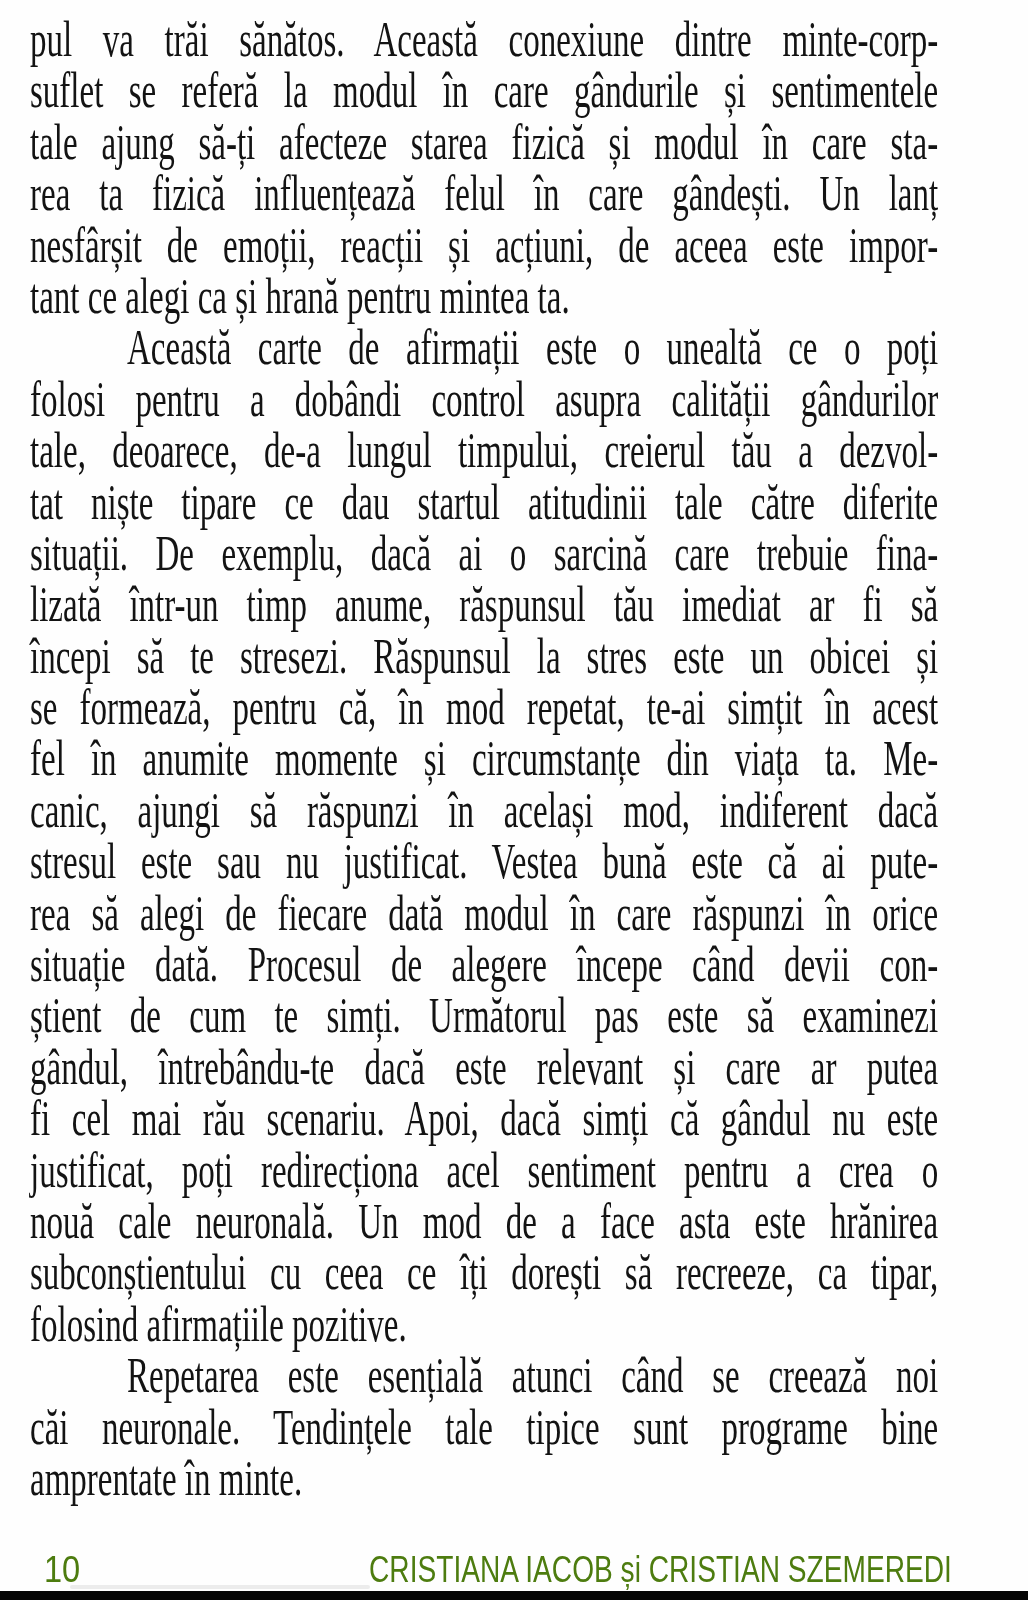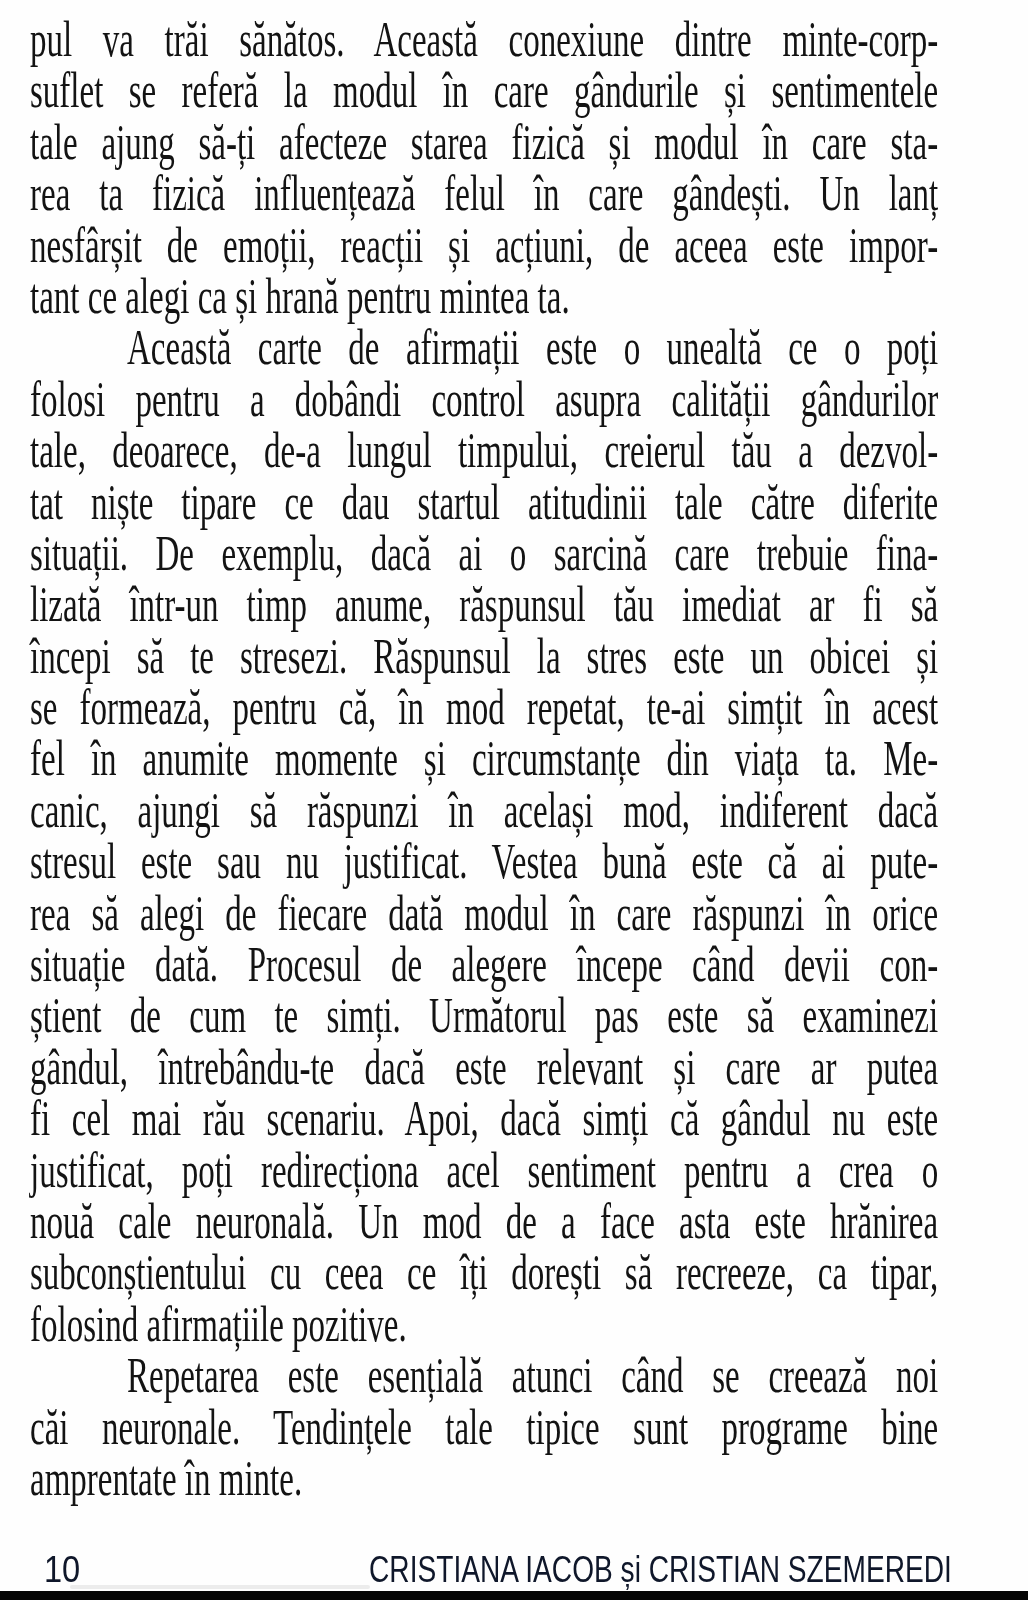--- a/index.html
+++ b/index.html
@@ -39,21 +39,21 @@
   .line.last   { text-align-last: left; }
 
   
   .footer {
     position: absolute;
     left: 0;
     top: 1549px;
     width: 1028px;
     height: 42px;
     font-family: "Liberation Sans", sans-serif;
-    color: #0f172a;
+    color: #4d7c0f;
   }
   .pagenum {
     position: absolute;
     left: 44px;
     top: 0;
     font-size: 37px;
     line-height: 42px;
     transform: scaleX(0.88);
     transform-origin: 0 50%;
   }

